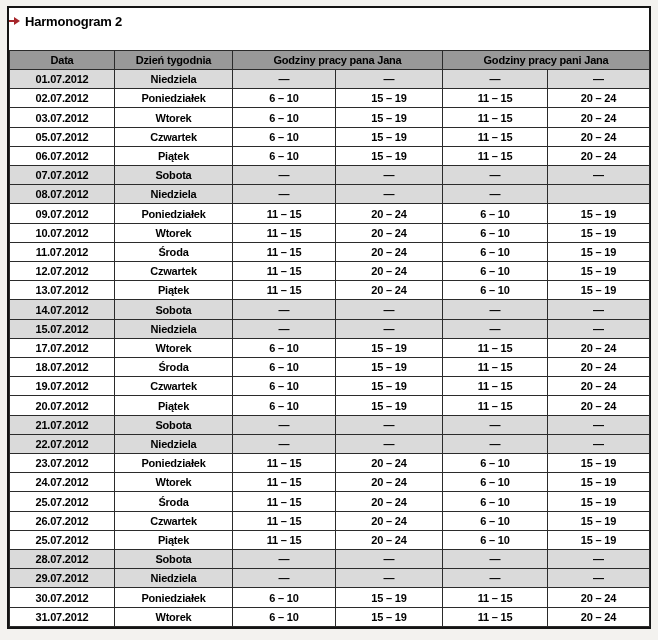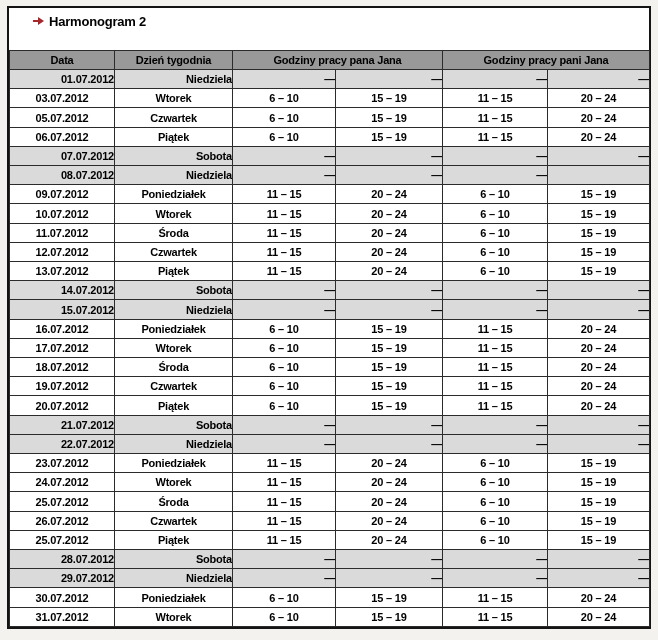--- a/index.html
+++ b/index.html
@@ -31,21 +31,20 @@
     flex-direction:column;
   }
   .title-bar{
     height:26px;
     display:flex;
     align-items:center;
     gap:5px;
     padding-left:0;
     background:#fff;
     flex:0 0 auto;
-    margin-left:24px;
   }
   .marker{
     display:inline-flex;
     align-items:center;
     height:8px;
   }
   .marker .tail{
     width:5px;height:2px;
     background:var(--marker);
     display:inline-block;
@@ -82,21 +81,20 @@
   }
   thead th{
     background:var(--header-bg);
     height:19px;
   }
   tbody td{
     background:var(--row-bg);
   }
   tr.weekend td{
     background:var(--weekend-bg);
-    text-align:right;
   }
 </style>
 </head>
 <body>
 
 <div class="frame">
 
   <div class="title-bar">
     <span class="marker">
         <span class="tail"></span>
@@ -125,20 +123,28 @@
     <tbody>
         <tr class="weekend">
     <td>01.07.2012</td>
     <td>Niedziela</td>
     <td>—</td>
     <td>—</td>
     <td>—</td>
     <td>—</td>
   </tr>
         <tr>
+    <td>02.07.2012</td>
+    <td>Poniedziałek</td>
+    <td>6 – 10</td>
+    <td>15 – 19</td>
+    <td>11 – 15</td>
+    <td>20 – 24</td>
+  </tr>
+        <tr>
     <td>03.07.2012</td>
     <td>Wtorek</td>
     <td>6 – 10</td>
     <td>15 – 19</td>
     <td>11 – 15</td>
     <td>20 – 24</td>
   </tr>
         <tr>
     <td>05.07.2012</td>
     <td>Czwartek</td>
@@ -221,28 +227,20 @@
   </tr>
         <tr class="weekend">
     <td>15.07.2012</td>
     <td>Niedziela</td>
     <td>—</td>
     <td>—</td>
     <td>—</td>
     <td>—</td>
   </tr>
         <tr>
-    <td>16.07.2012</td>
-    <td>Poniedziałek</td>
-    <td>6 – 10</td>
-    <td>15 – 19</td>
-    <td>11 – 15</td>
-    <td>20 – 24</td>
-  </tr>
-        <tr>
     <td>17.07.2012</td>
     <td>Wtorek</td>
     <td>6 – 10</td>
     <td>15 – 19</td>
     <td>11 – 15</td>
     <td>20 – 24</td>
   </tr>
         <tr>
     <td>18.07.2012</td>
     <td>Środa</td>

